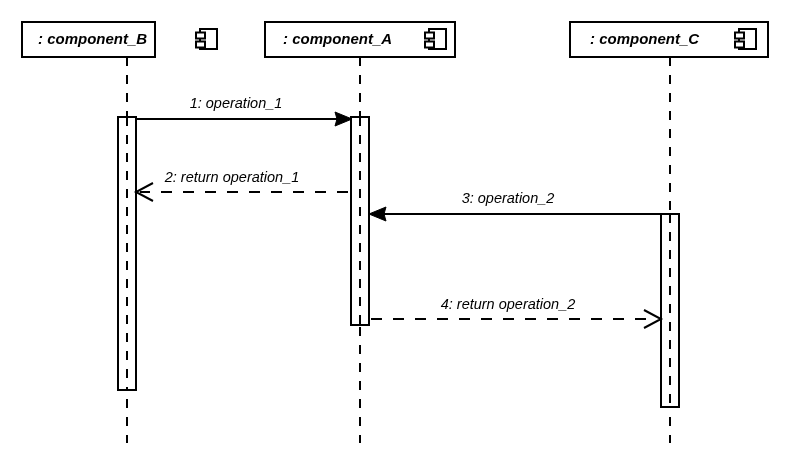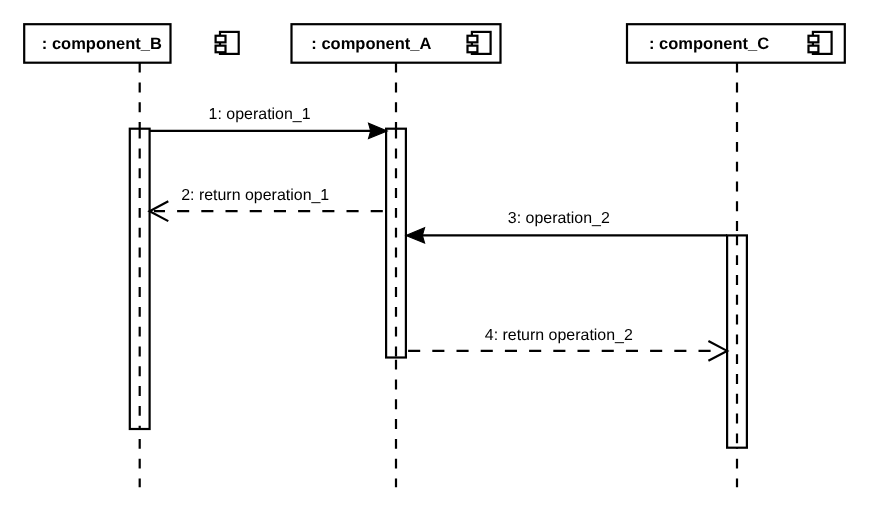--- a/index.html
+++ b/index.html
@@ -10,20 +10,21 @@
   }
   body {
     font-family: "Liberation Sans", sans-serif;
   }
   #diagram-root {
     position: relative;
     width: 793px;
     height: 467px;
     background: #ffffff;
     overflow: hidden;
+    font-style: italic;
   }
   svg.diagram-canvas {
     position: absolute;
     left: 0;
     top: 0;
     width: 793px;
     height: 467px;
     display: block;
   }
   .lifeline-box-rect {

